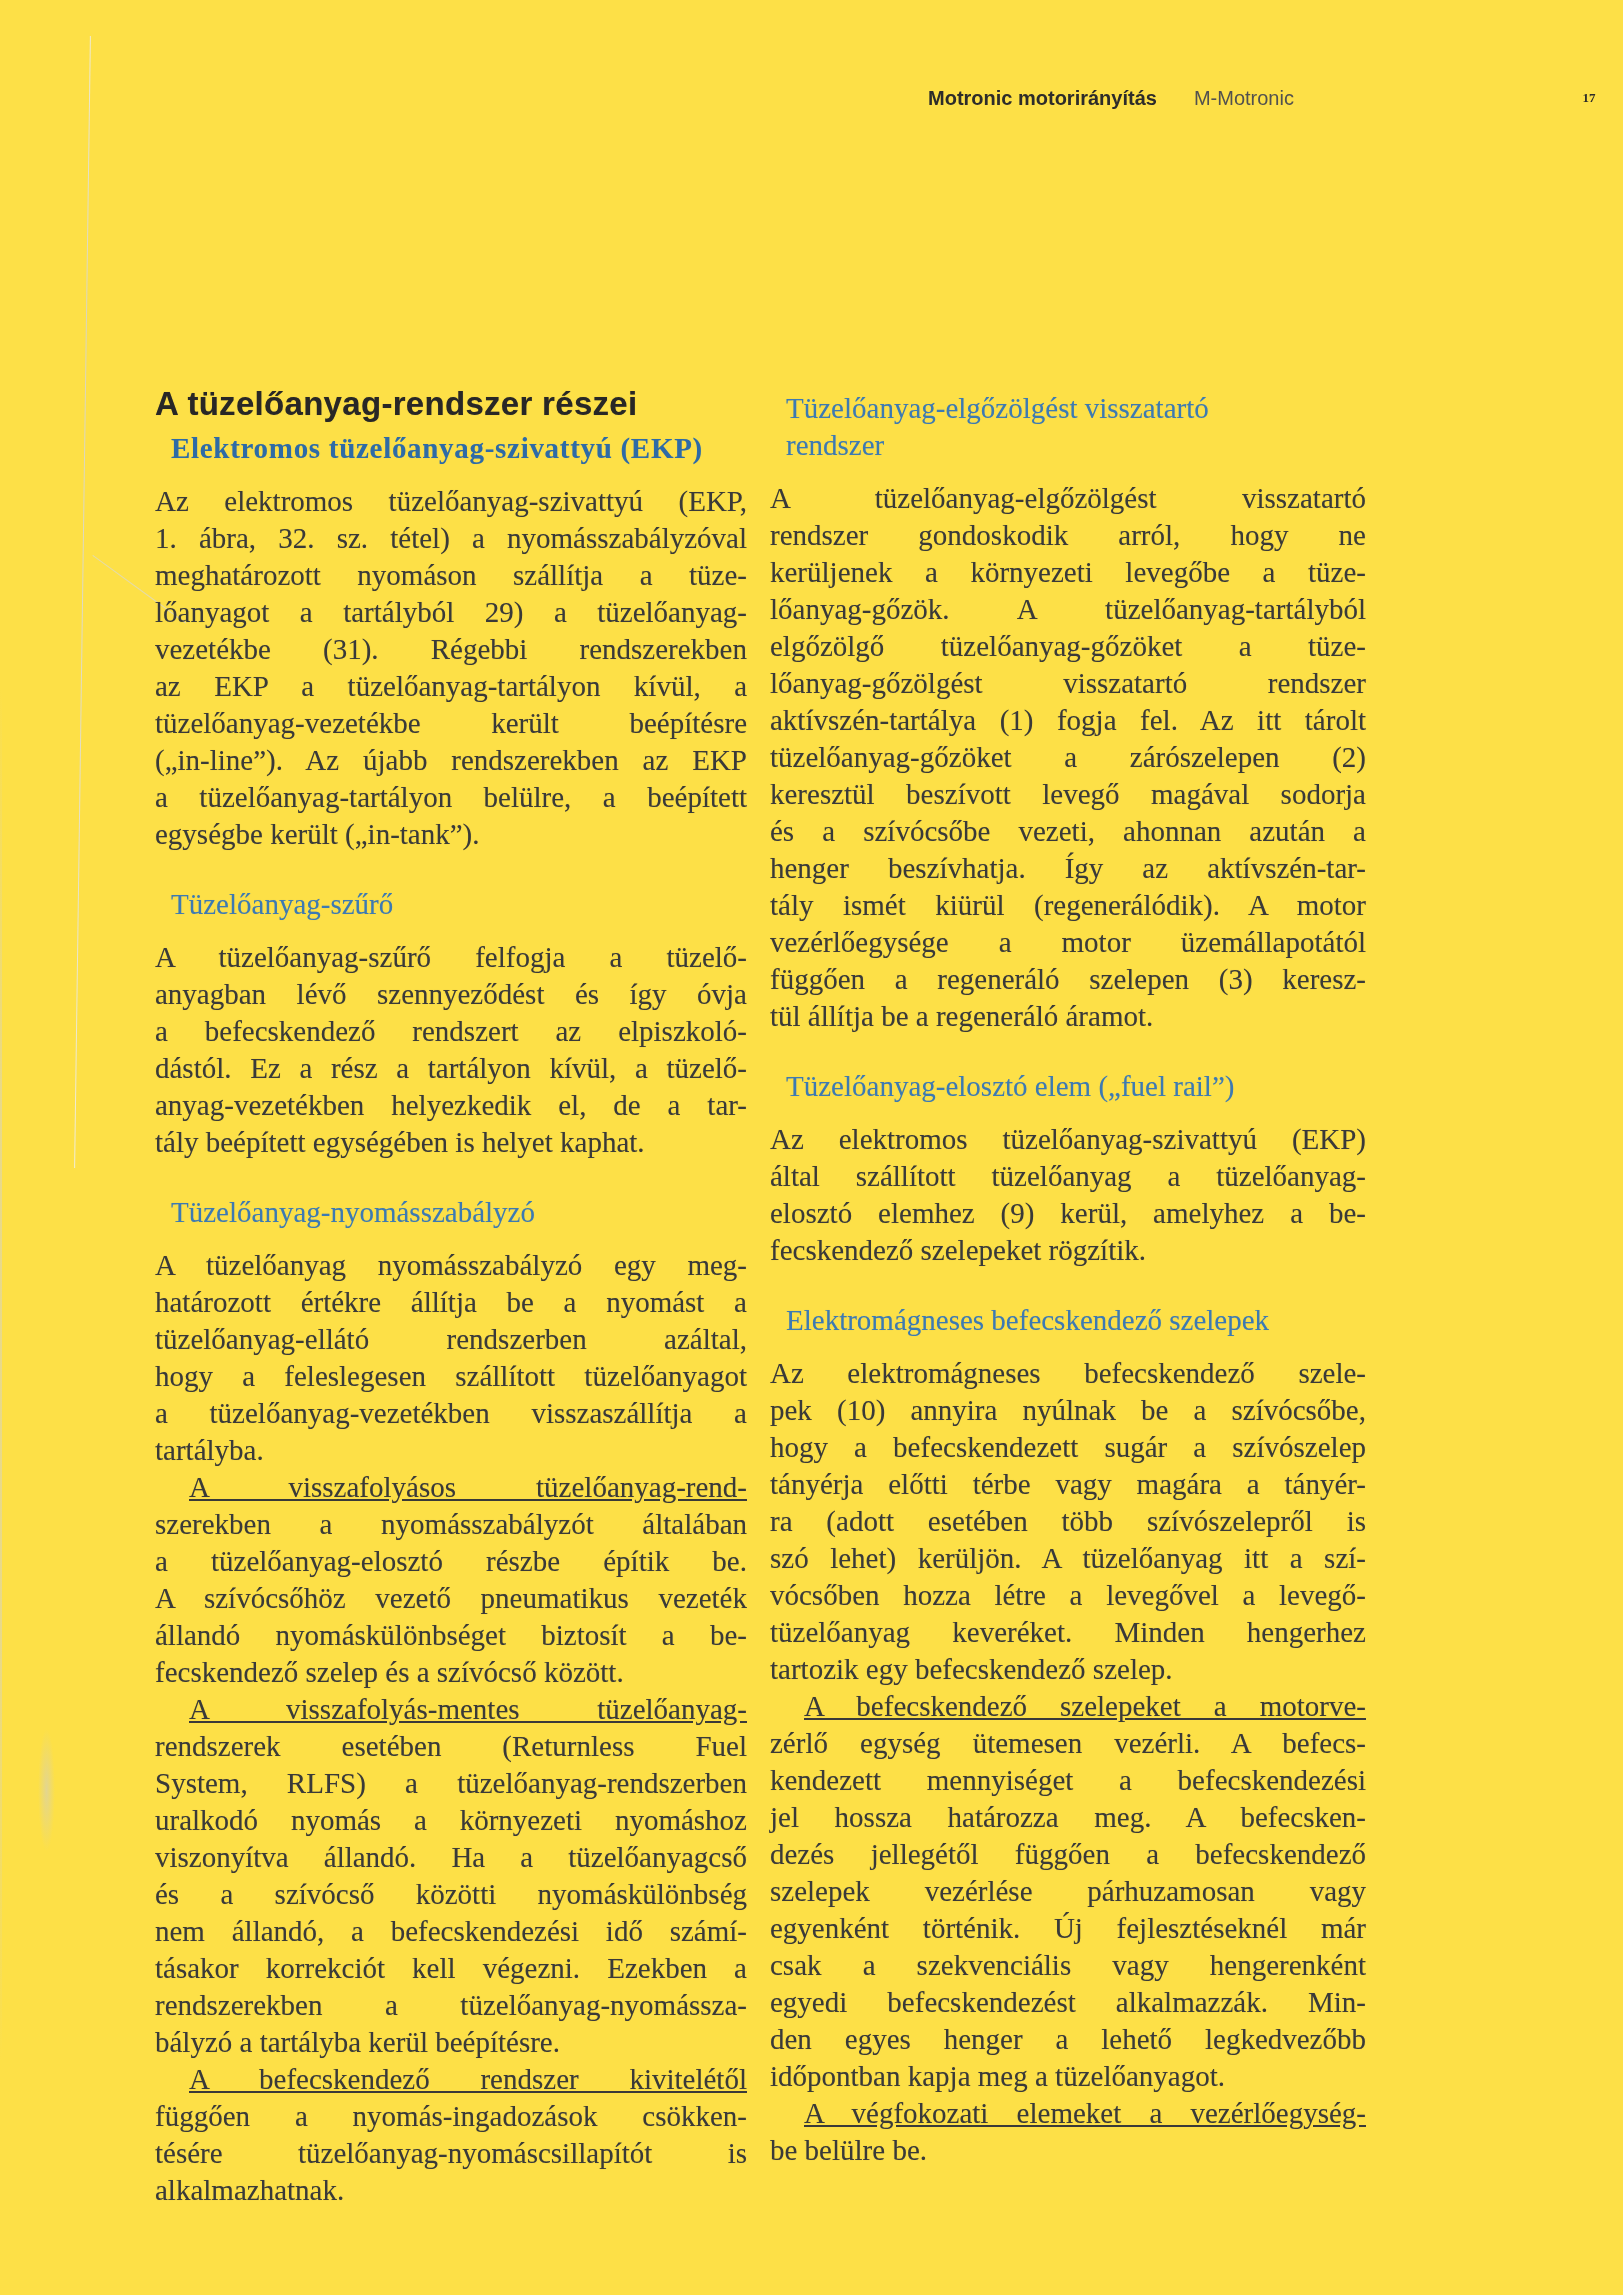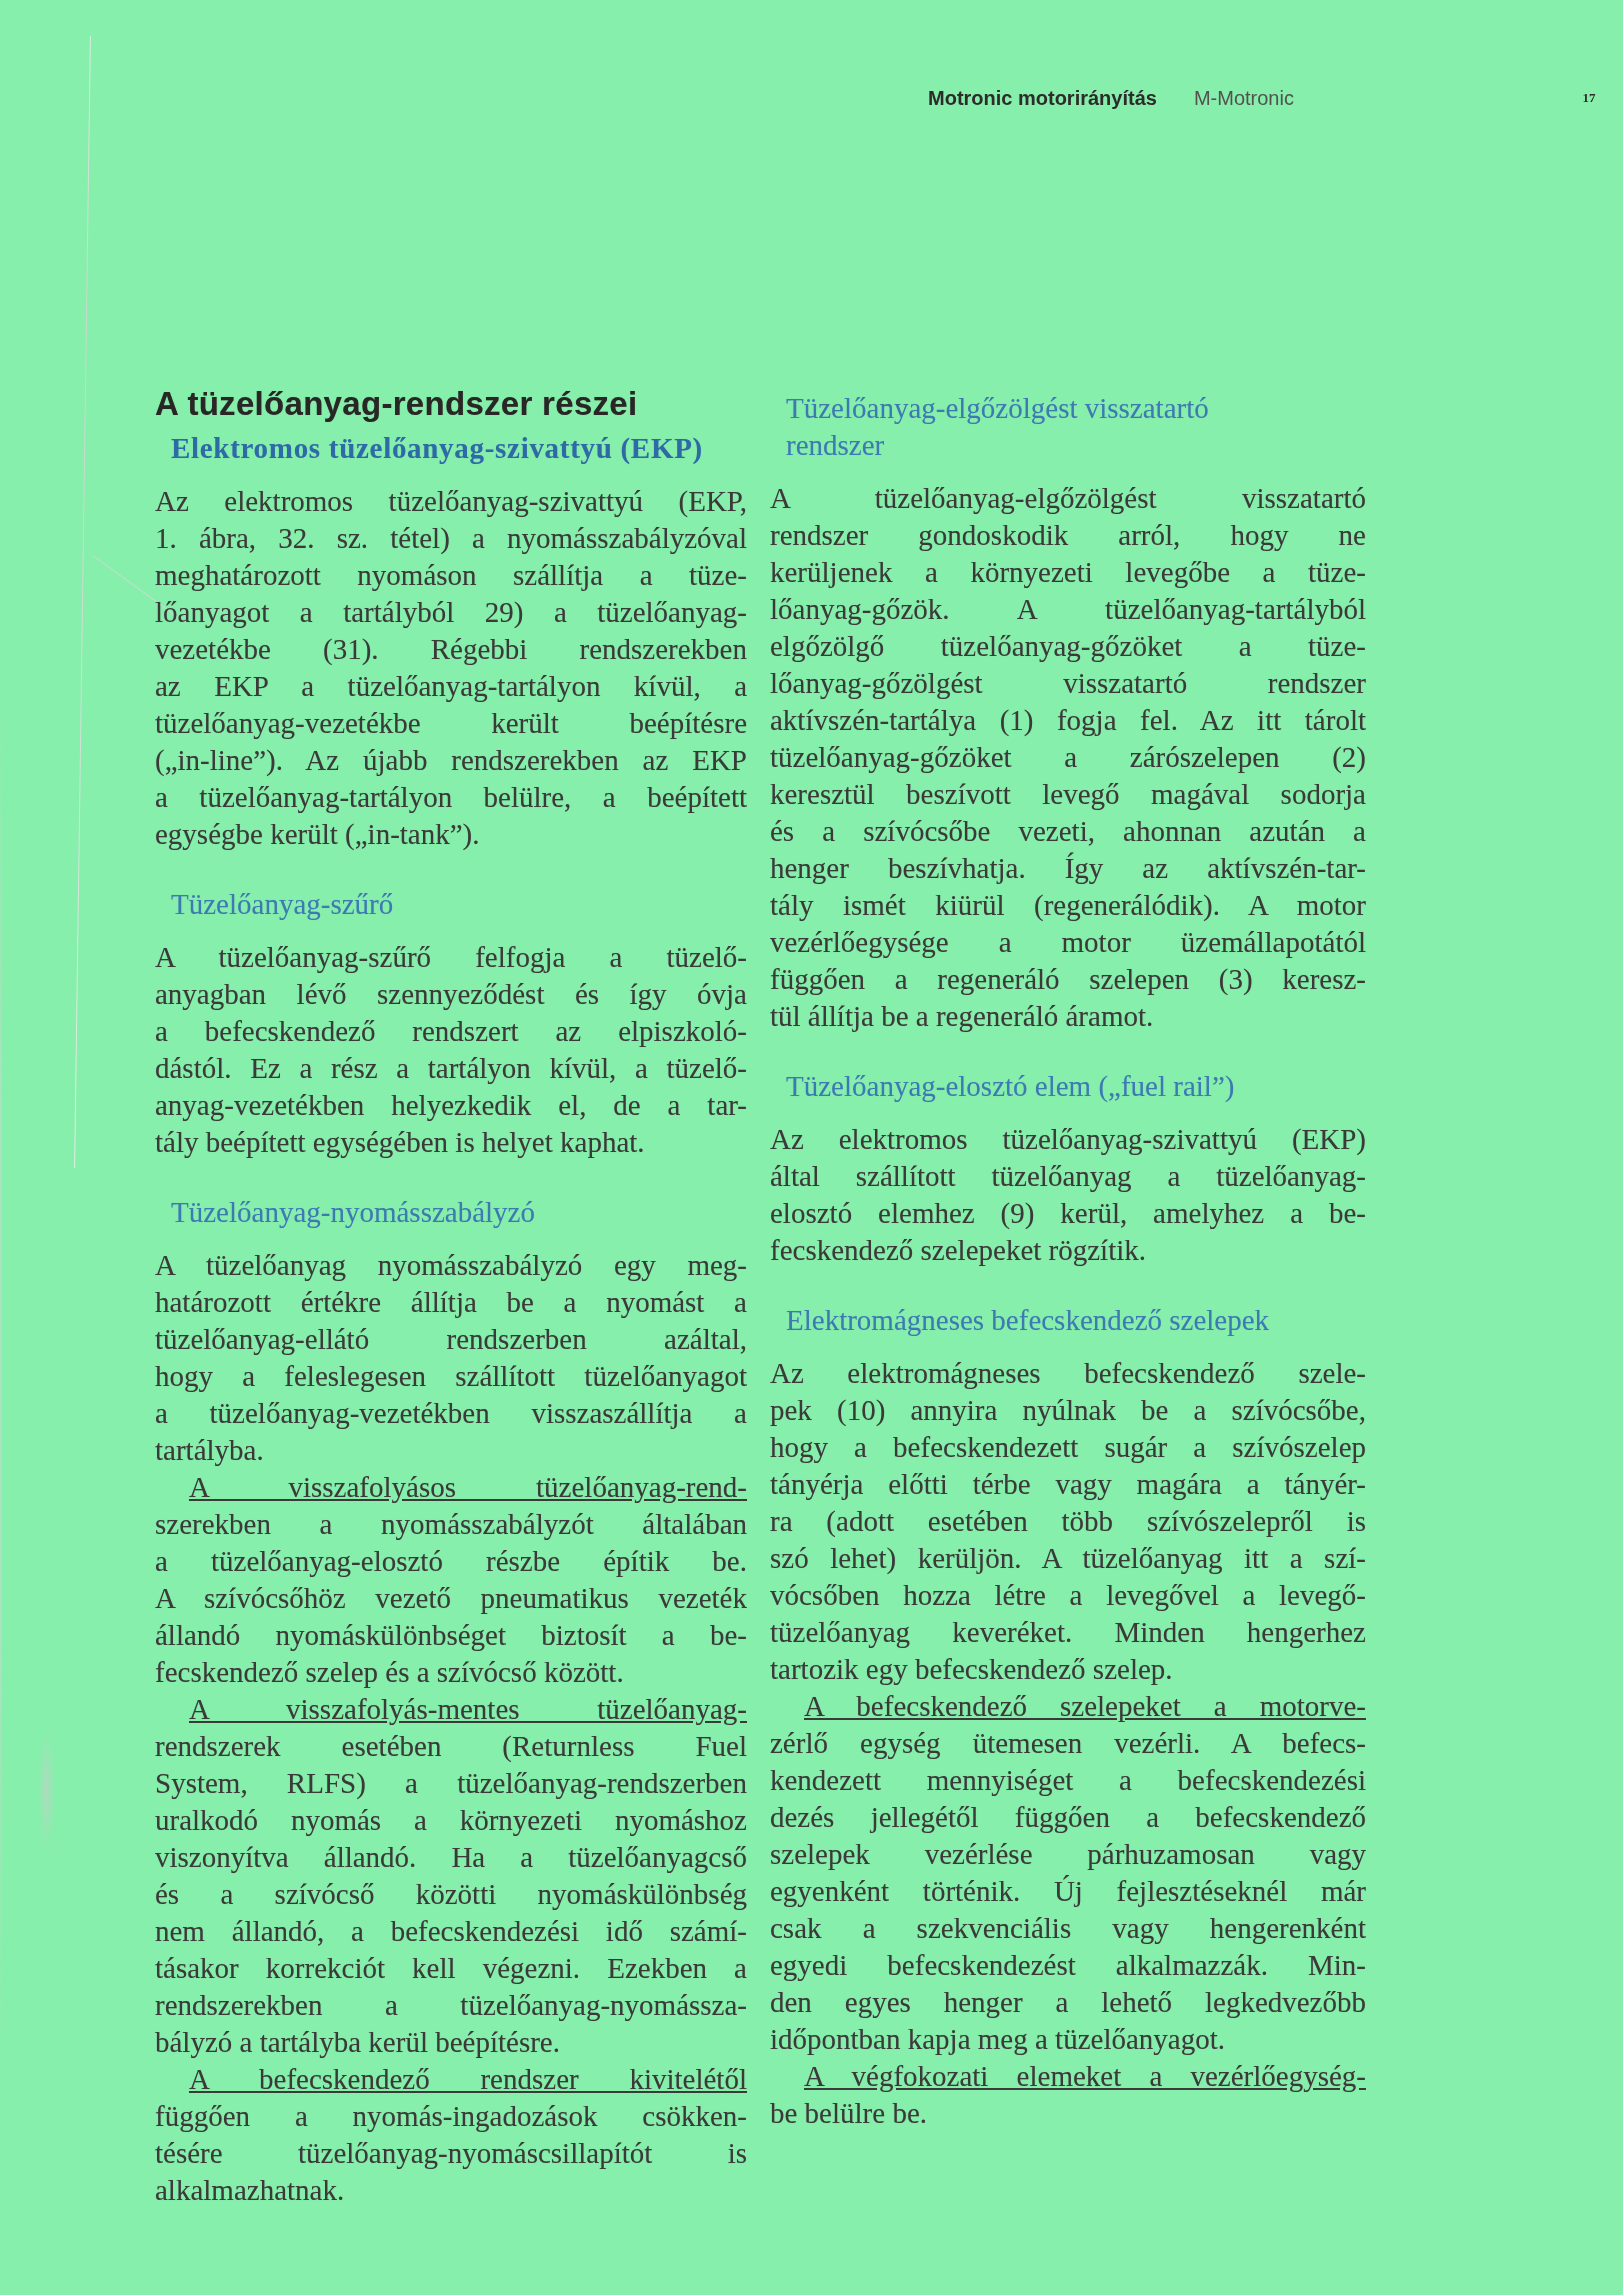--- a/index.html
+++ b/index.html
@@ -1,19 +1,19 @@
 <!DOCTYPE html>
 <html lang="hu" style="font-size:10.5px"><head>
 <meta charset="utf-8">
 <style>
   html,body { margin:0; padding:0; background:#e8e8e6; }
   .page {
     position:relative;
     width:1623px; height:2295px;
-    background:#86efac;
+    background:#fde047;
     overflow:hidden;
     font-family:"Liberation Serif","DejaVu Serif",serif;
   }
   
   .runhead {
     position:absolute; left:928px; top:85px;
     font-family:"Liberation Sans","DejaVu Sans",sans-serif;
     font-size:20px; line-height:26px; white-space:nowrap;
   }
   .runhead .bold { font-weight:bold; color:#2d2c2a; margin-right:37px; }
@@ -181,20 +181,21 @@
         <div class="ln">ra (adott esetében több szívószelepről is</div>
         <div class="ln">szó lehet) kerüljön. A tüzelőanyag itt a szí-</div>
         <div class="ln">vócsőben hozza létre a levegővel a levegő-</div>
         <div class="ln">tüzelőanyag keveréket. Minden hengerhez</div>
         <div class="ln last">tartozik egy befecskendező szelep.</div>
       </div>
       <div class="para">
         <div class="ln ind">A befecskendező szelepeket a motorve-</div>
         <div class="ln">zérlő egység ütemesen vezérli. A befecs-</div>
         <div class="ln">kendezett mennyiséget a befecskendezési</div>
+        <div class="ln">jel hossza határozza meg. A befecsken-</div>
         <div class="ln">dezés jellegétől függően a befecskendező</div>
         <div class="ln">szelepek vezérlése párhuzamosan vagy</div>
         <div class="ln">egyenként történik. Új fejlesztéseknél már</div>
         <div class="ln">csak a szekvenciális vagy hengerenként</div>
         <div class="ln">egyedi befecskendezést alkalmazzák. Min-</div>
         <div class="ln">den egyes henger a lehető legkedvezőbb</div>
         <div class="ln last">időpontban kapja meg a tüzelőanyagot.</div>
       </div>
       <div class="para">
         <div class="ln ind">A végfokozati elemeket a vezérlőegység-</div>

